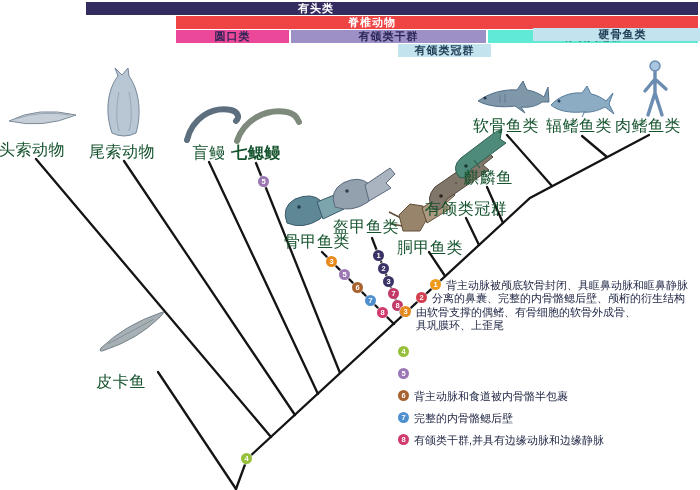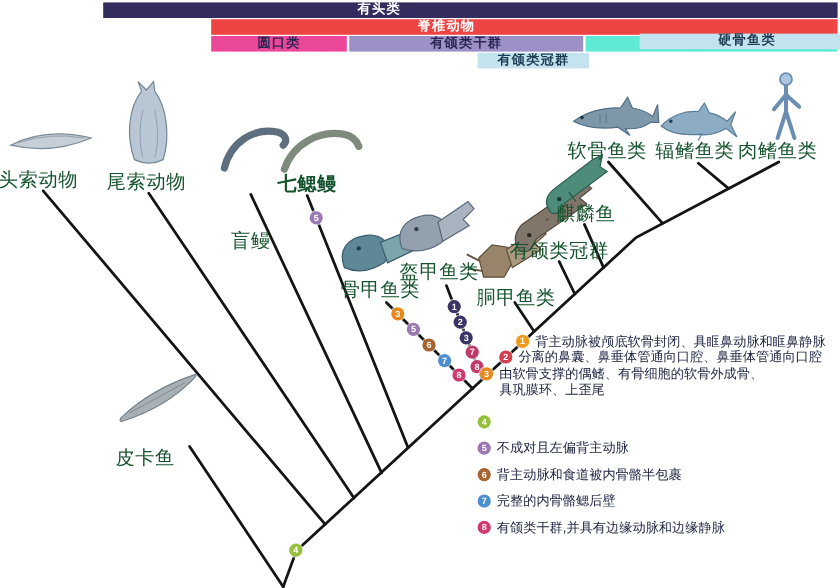--- a/index.html
+++ b/index.html
@@ -131,21 +131,21 @@
   </div>
   <div class="bar" style="left: 398px; top: 44px; width: 93px; background-color: rgb(195, 228, 238);">
     <span class="lbl" style="color: rgb(29, 58, 82);">有颌类冠群</span>
   </div>
   <div class="bar" style="left: 533px; top: 28px; width: 179px; background-color: rgb(195, 228, 238);">
     <span class="lbl" style="color: rgb(29, 58, 82);">硬骨鱼类</span>
   </div>
 
   <span class="taxon" style="left:32px;top:140px;">头索动物</span>
   <span class="taxon" style="left:122px;top:142px;">尾索动物</span>
-  <span class="taxon" style="left:209px;top:143px;margin-top:48px;">盲鳗</span>
+  <span class="taxon" style="left:209px;top:143px;">盲鳗</span>
   <span class="taxon" style="left:256px;top:143px;font-weight:bold;">七鳃鳗</span>
   <span class="taxon" style="left:317px;top:232px;">骨甲鱼类</span>
   <span class="taxon" style="left:366px;top:217px;">盔甲鱼类</span>
   <span class="taxon" style="left:430px;top:238px;">胴甲鱼类</span>
   <span class="taxon" style="left:466px;top:199px;">有颌类冠群</span>
   <span class="taxon" style="left:488px;top:168px;">麒麟鱼</span>
   <span class="taxon" style="left:506px;top:116px;">软骨鱼类</span>
   <span class="taxon" style="left:579px;top:116px;">辐鳍鱼类</span>
   <span class="taxon" style="left:648px;top:116px;">肉鳍鱼类</span>
   <span class="taxon" style="left:121px;top:352px;margin-top:20px;">皮卡鱼</span>
@@ -162,32 +162,31 @@
   <div class="marker" style="left: 383px; top: 276px; background-color: rgb(58, 51, 102);">3</div>
   <div class="marker" style="left: 388px; top: 288px; background-color: rgb(194, 58, 104);">7</div>
   <div class="marker" style="left: 392px; top: 300px; background-color: rgb(194, 58, 104);">8</div>
 
   <div class="legend-row" style="left:430px;top:279px;">
     <span class="cnum" style="background-color: rgb(240, 154, 28);">1</span>
     <span class="txt">背主动脉被颅底软骨封闭、具眶鼻动脉和眶鼻静脉</span>
   </div>
   <div class="legend-row" style="left:416px;top:292px;">
     <span class="cnum" style="background-color: rgb(210, 64, 79);">2</span>
-    <span class="txt">分离的鼻囊、鼻垂体管通向口腔、鼻垂体管通向口腔</span>
+    <span class="txt">分离的鼻囊、完整的内骨骼鳃后壁、颅桁的衍生结构</span>
   </div>
   <div class="legend-row wrap" style="left:400px;top:306px;">
     <span class="cnum" style="background-color: rgb(232, 137, 27);">3</span>
     <span class="txt">由软骨支撑的偶鳍、有骨细胞的软骨外成骨、具巩膜环、上歪尾</span>
   </div>
   <div class="legend-row" style="left:398px;top:346px;">
     <span class="cnum" style="background-color: rgb(150, 192, 60);">4</span>
   </div>
   <div class="legend-row" style="left:398px;top:368px;">
     <span class="cnum" style="background-color: rgb(155, 119, 180);">5</span>
-    <span class="txt">不成对且左偏背主动脉</span>
   </div>
   <div class="legend-row" style="left:398px;top:390px;">
     <span class="cnum" style="background-color: rgb(168, 98, 45);">6</span>
     <span class="txt">背主动脉和食道被内骨骼半包裹</span>
   </div>
   <div class="legend-row" style="left:398px;top:412px;">
     <span class="cnum" style="background-color: rgb(78, 143, 208);">7</span>
     <span class="txt">完整的内骨骼鳃后壁</span>
   </div>
   <div class="legend-row" style="left:398px;top:434px;">

